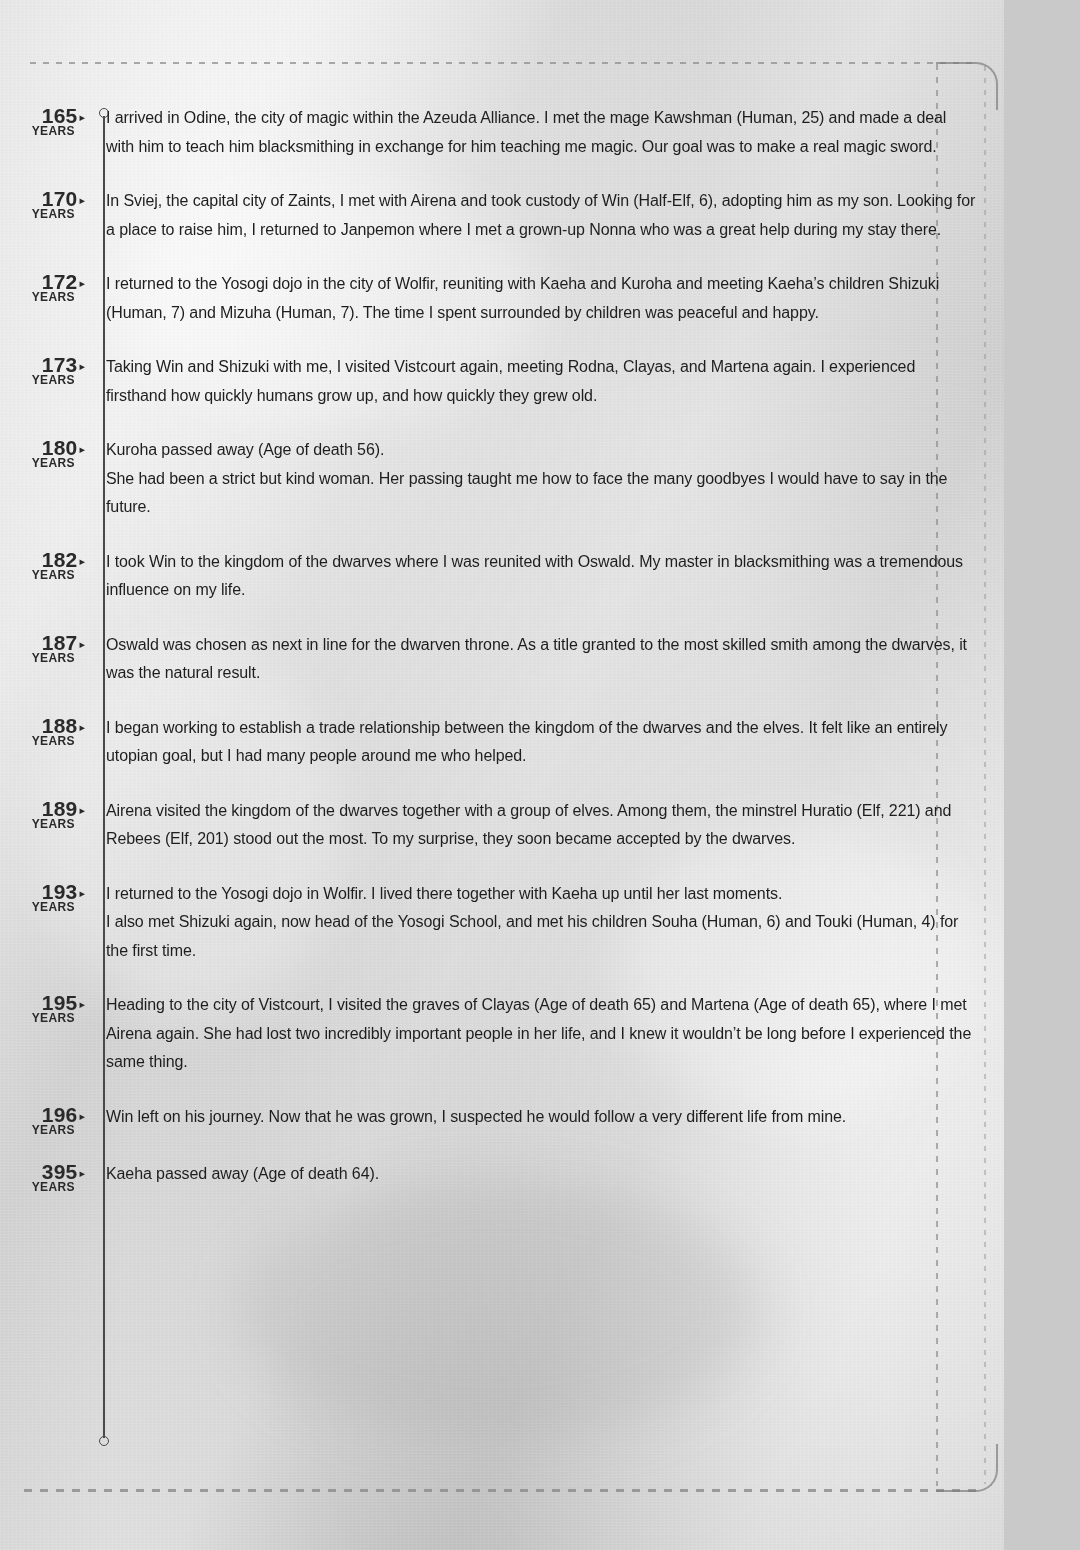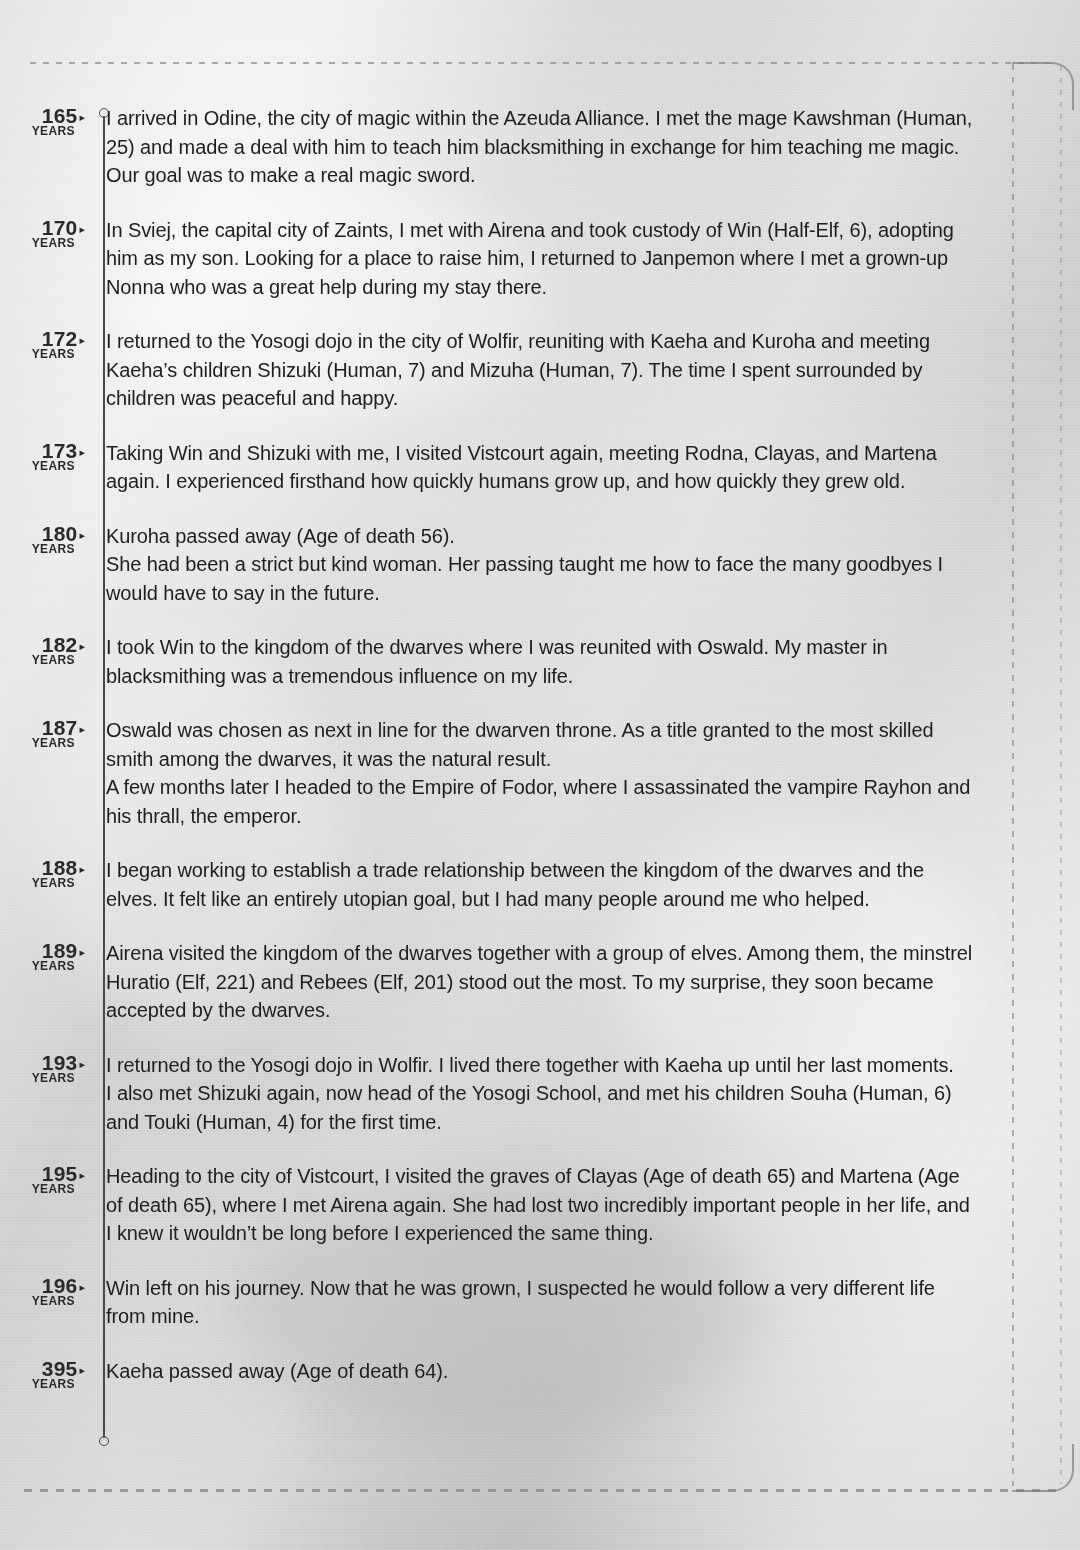--- a/index.html
+++ b/index.html
@@ -10,21 +10,21 @@
     width: 1080px;
     height: 1550px;
     background: #c9c9c9;
     font-family: "Liberation Sans", sans-serif;
     overflow: hidden;
   }
 
   
   .page {
     position: relative;
-    width: 1080px;
+    width: 1004px;
     height: 1550px;
     background:
       radial-gradient(ellipse at 20% 12%, rgba(255,255,255,0.75) 0%, rgba(255,255,255,0) 45%),
       radial-gradient(ellipse at 82% 70%, rgba(255,255,255,0.55) 0%, rgba(255,255,255,0) 50%),
       radial-gradient(ellipse at 50% 100%, rgba(150,150,150,0.35) 0%, rgba(150,150,150,0) 55%),
       linear-gradient(115deg, #d7d7d7 0%, #e6e6e6 18%, #d2d2d2 33%, #e3e3e3 52%, #cfcfcf 68%, #e0e0e0 85%, #d4d4d4 100%);
     overflow: hidden;
   }
   
   .grain {
@@ -154,21 +154,21 @@
     letter-spacing: .4px;
     line-height: 11px;
     display: block;
     margin-top: -1px;
     padding-right: 10px;
   }
   .entry-text {
     flex: 1 1 auto;
     padding-left: 12px;
     padding-right: 104px;
-    font-size: 20px;
+    font-size: 16px;
     line-height: 28.5px;
     color: #1e1e1e;
     letter-spacing: -0.1px;
   }
   .entry-text p {
     margin: 0;
   }
 </style>
 </head>
 <body>
@@ -227,21 +227,20 @@
       <div class="entry">
         <div class="entry-label"><span class="entry-year">182</span><span class="entry-arrow">▸</span><span class="entry-unit">YEARS</span></div>
         <div class="entry-text">
           <p>I took Win to the kingdom of the dwarves where I was reunited with Oswald. My master in blacksmithing was a tremendous influence on my life.</p>
         </div>
       </div>
       <div class="entry">
         <div class="entry-label"><span class="entry-year">187</span><span class="entry-arrow">▸</span><span class="entry-unit">YEARS</span></div>
         <div class="entry-text">
           <p>Oswald was chosen as next in line for the dwarven throne. As a title granted to the most skilled smith among the dwarves, it was the natural result.</p>
-          <p>A few months later I headed to the Empire of Fodor, where I assassinated the vampire Rayhon and his thrall, the emperor.</p>
         </div>
       </div>
       <div class="entry">
         <div class="entry-label"><span class="entry-year">188</span><span class="entry-arrow">▸</span><span class="entry-unit">YEARS</span></div>
         <div class="entry-text">
           <p>I began working to establish a trade relationship between the kingdom of the dwarves and the elves. It felt like an entirely utopian goal, but I had many people around me who helped.</p>
         </div>
       </div>
       <div class="entry">
         <div class="entry-label"><span class="entry-year">189</span><span class="entry-arrow">▸</span><span class="entry-unit">YEARS</span></div>

